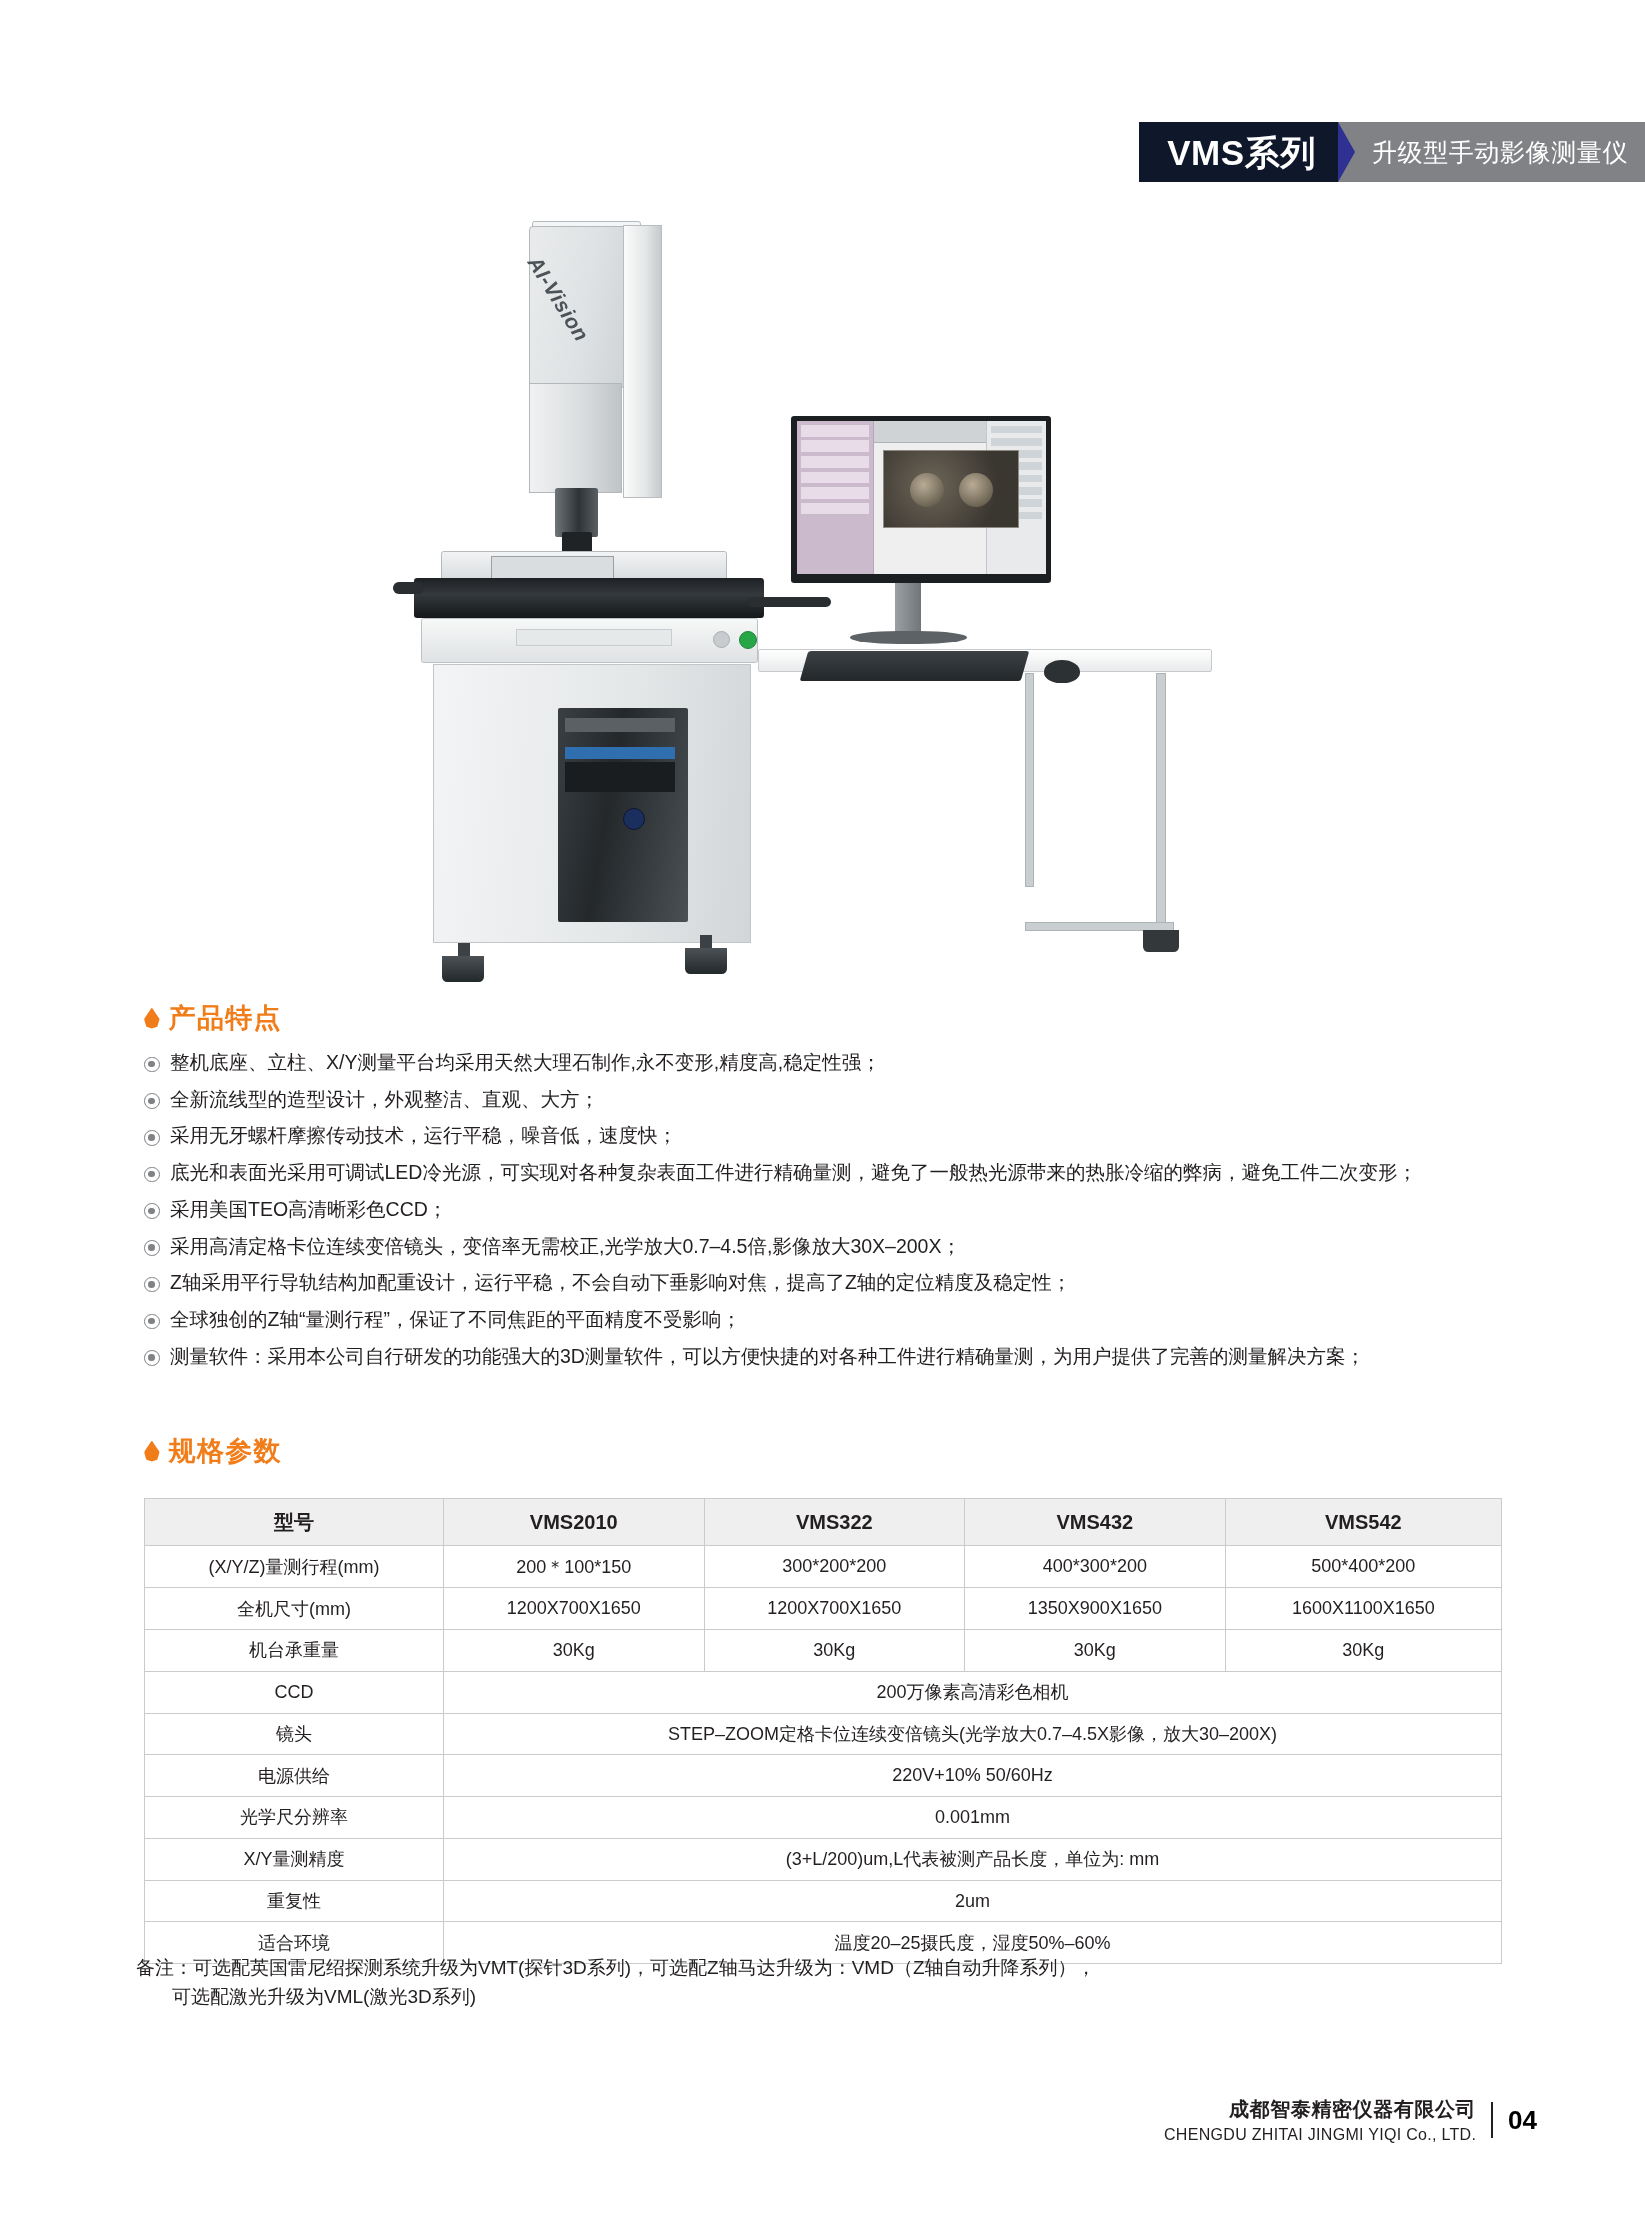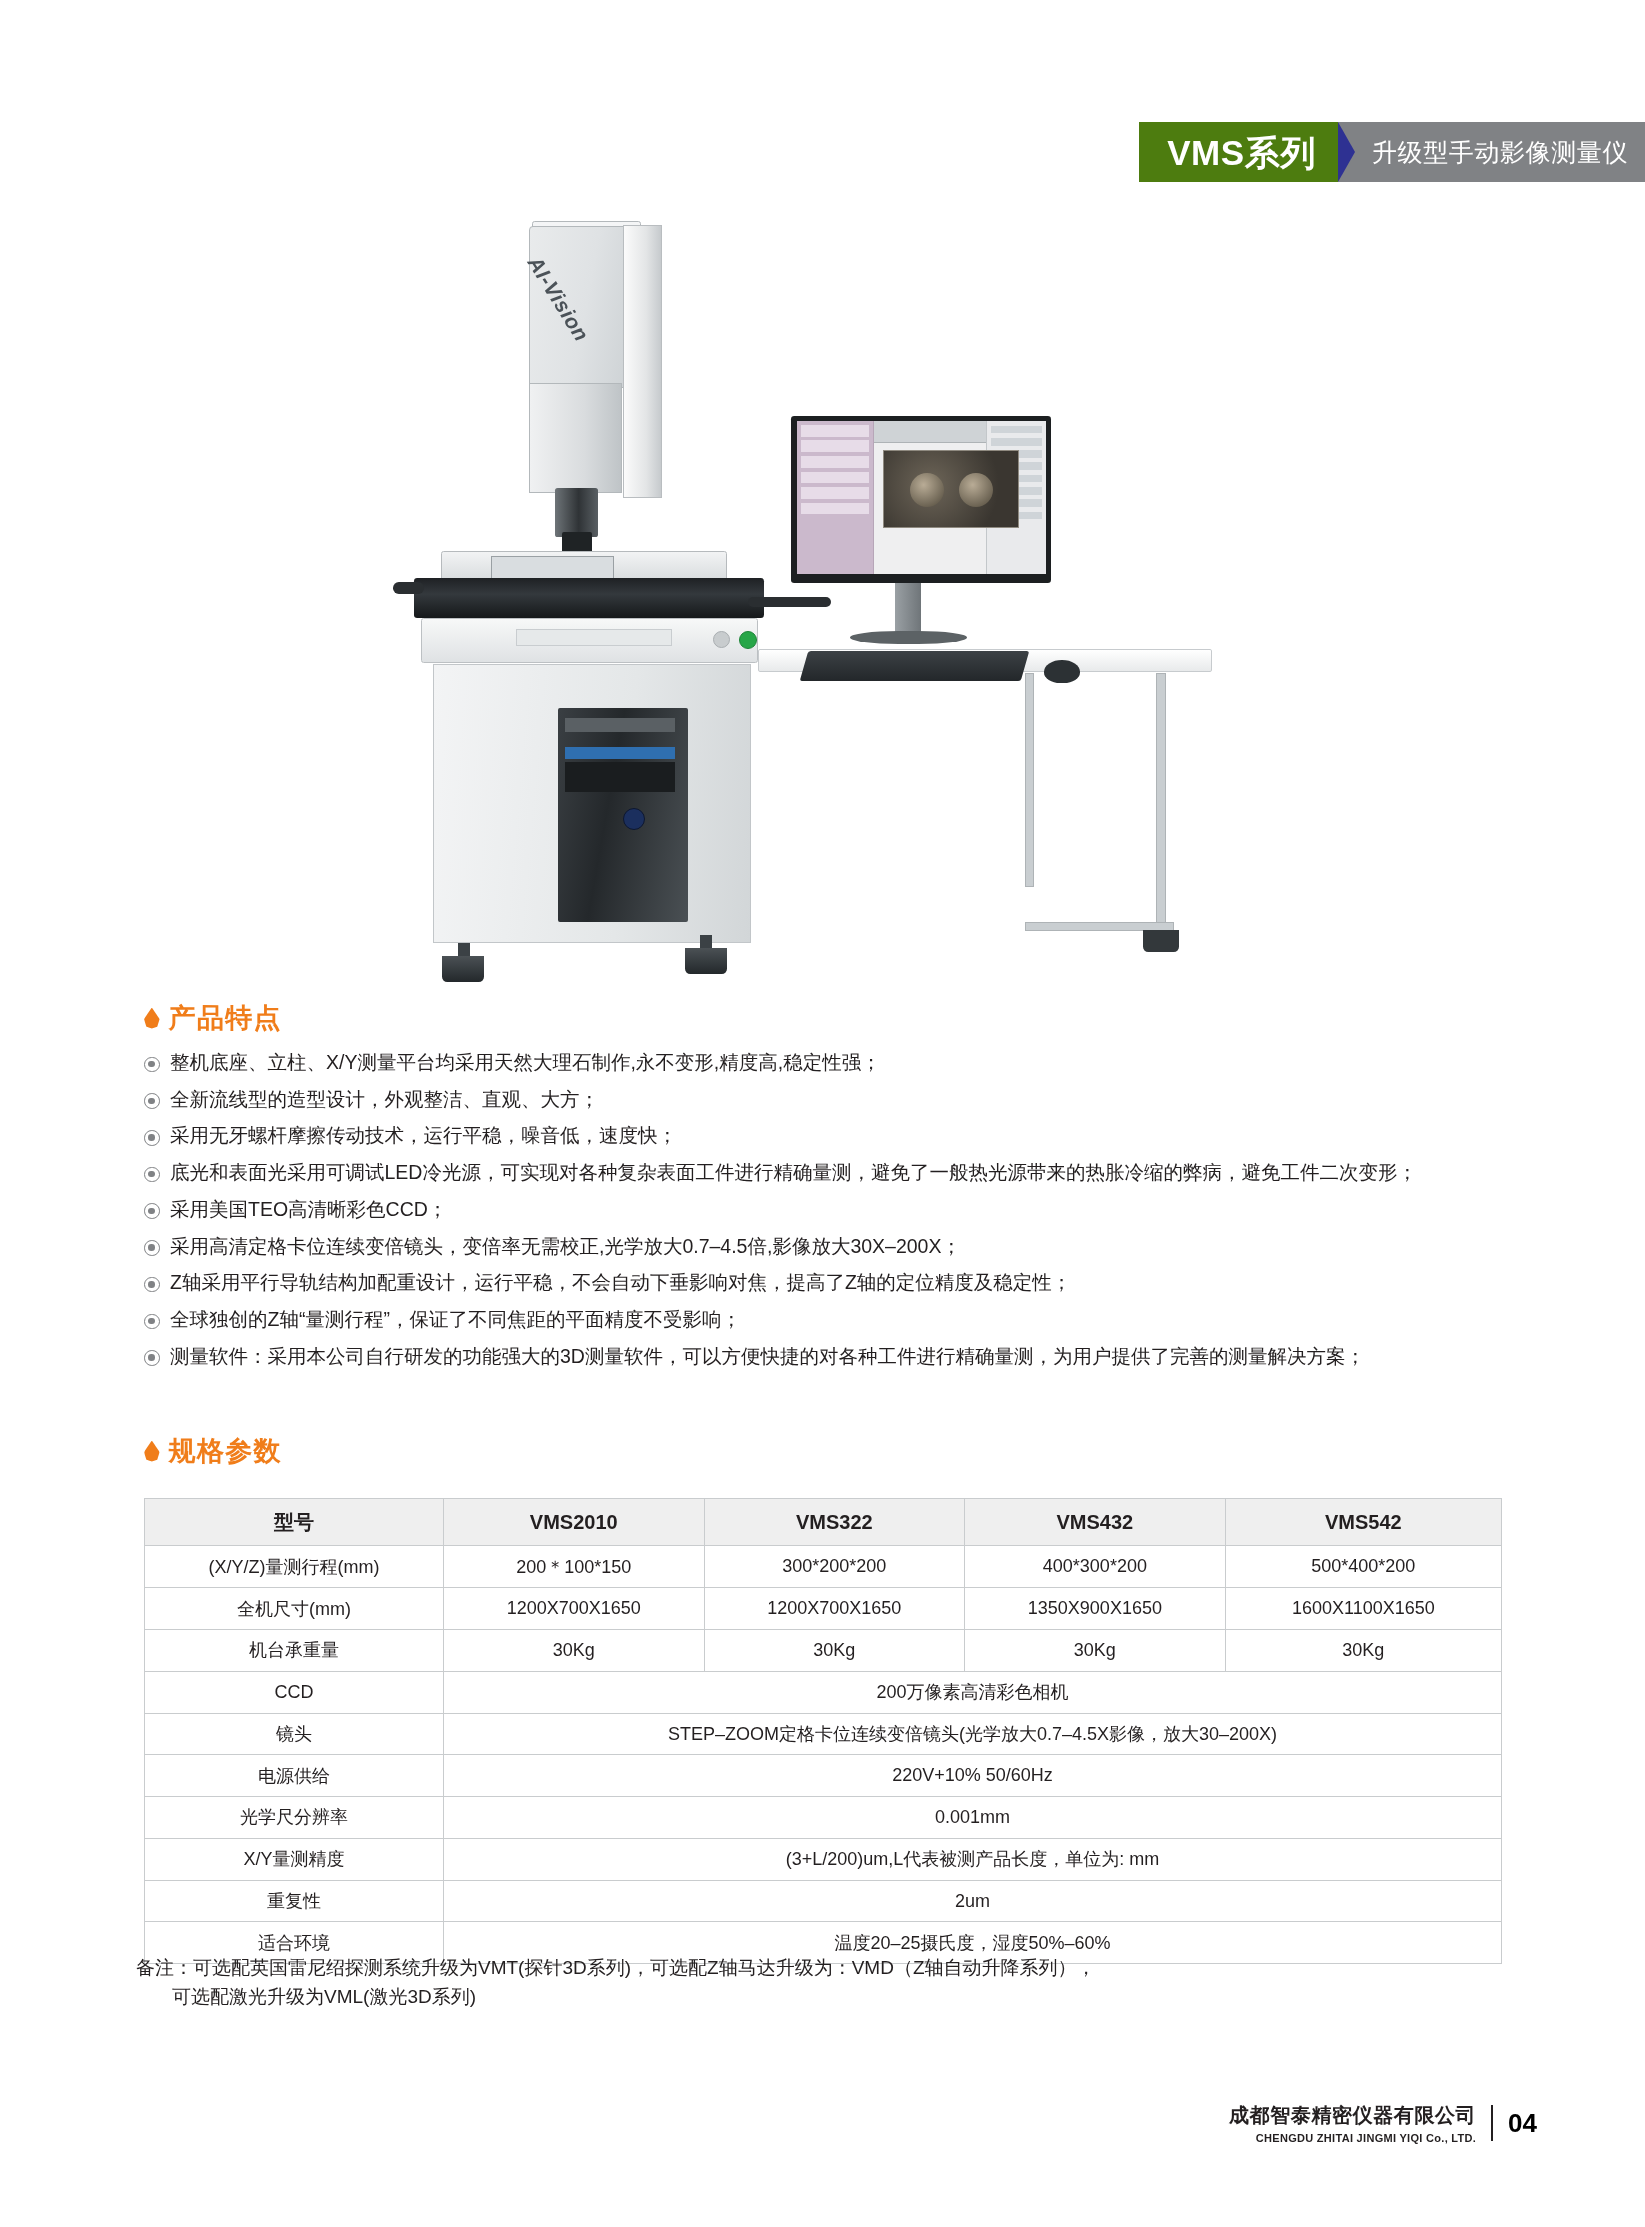--- a/index.html
+++ b/index.html
@@ -17,21 +17,21 @@
   
   .banner {
     position: absolute;
     top: 122px;
     right: 0;
     height: 60px;
     display: flex;
     align-items: stretch;
   }
   .banner-blue {
-    background: #4d7c0f;
+    background: #0f172a;
     color: #ffffff;
     font-size: 35px;
     font-weight: bold;
     letter-spacing: 0.6px;
     padding: 0 22px 0 28.6px;
     display: flex;
     align-items: center;
     line-height: 1;
     position: relative;
   }
@@ -304,21 +304,21 @@
   }
   .note .ind { display:block; margin-left:36px; }
 
   
   .footer {
     position:absolute; right:109px; bottom:83px;
     display:flex; align-items:center; gap:15px;
   }
   .footer-txt { text-align:right; }
   .footer-cn { font-size:20px; font-weight:bold; color:#231f20; letter-spacing:0.6px;}
-  .footer-en { font-size:11px; color:#231f20; letter-spacing:0.3px; margin-top:2.6px;font-weight:bold;}
+  .footer-en { font-size:16px; color:#231f20; letter-spacing:0.3px; margin-top:2.6px;}
   .footer-bar { width:1.9px; height:36px; background:#231f20; }
   .footer-page { font-size:26px; font-weight:bold; color:#000000; line-height:1; }
 </style>
 </head>
 <body>
 
 <div class="banner">
   <div class="banner-blue">VMS系列</div>
   <div class="banner-gray">升级型手动影像测量仪</div>
 </div>

